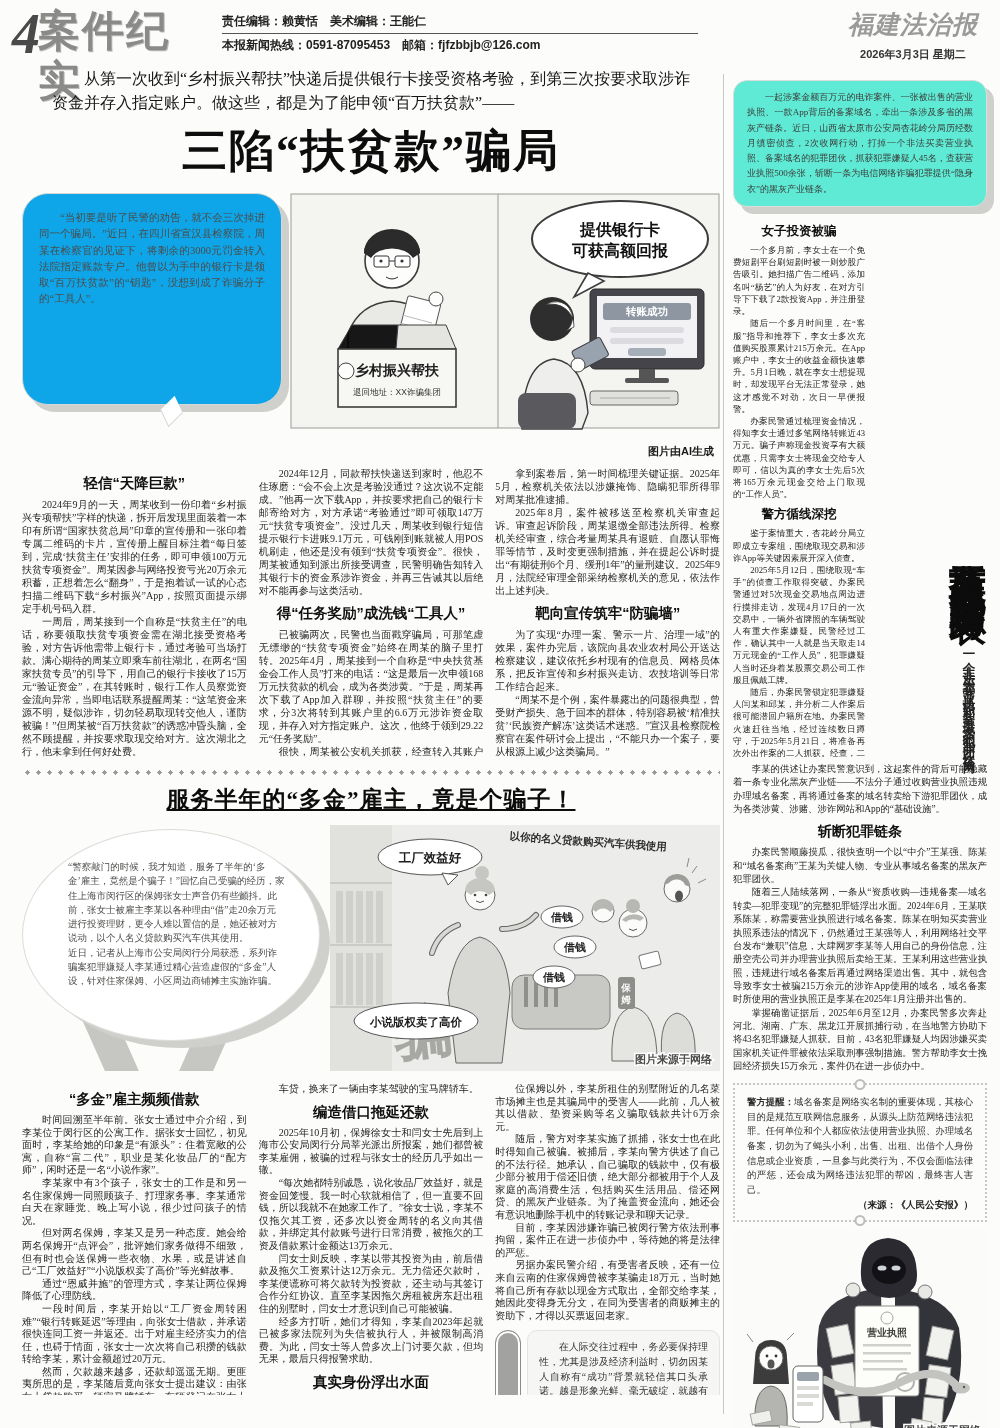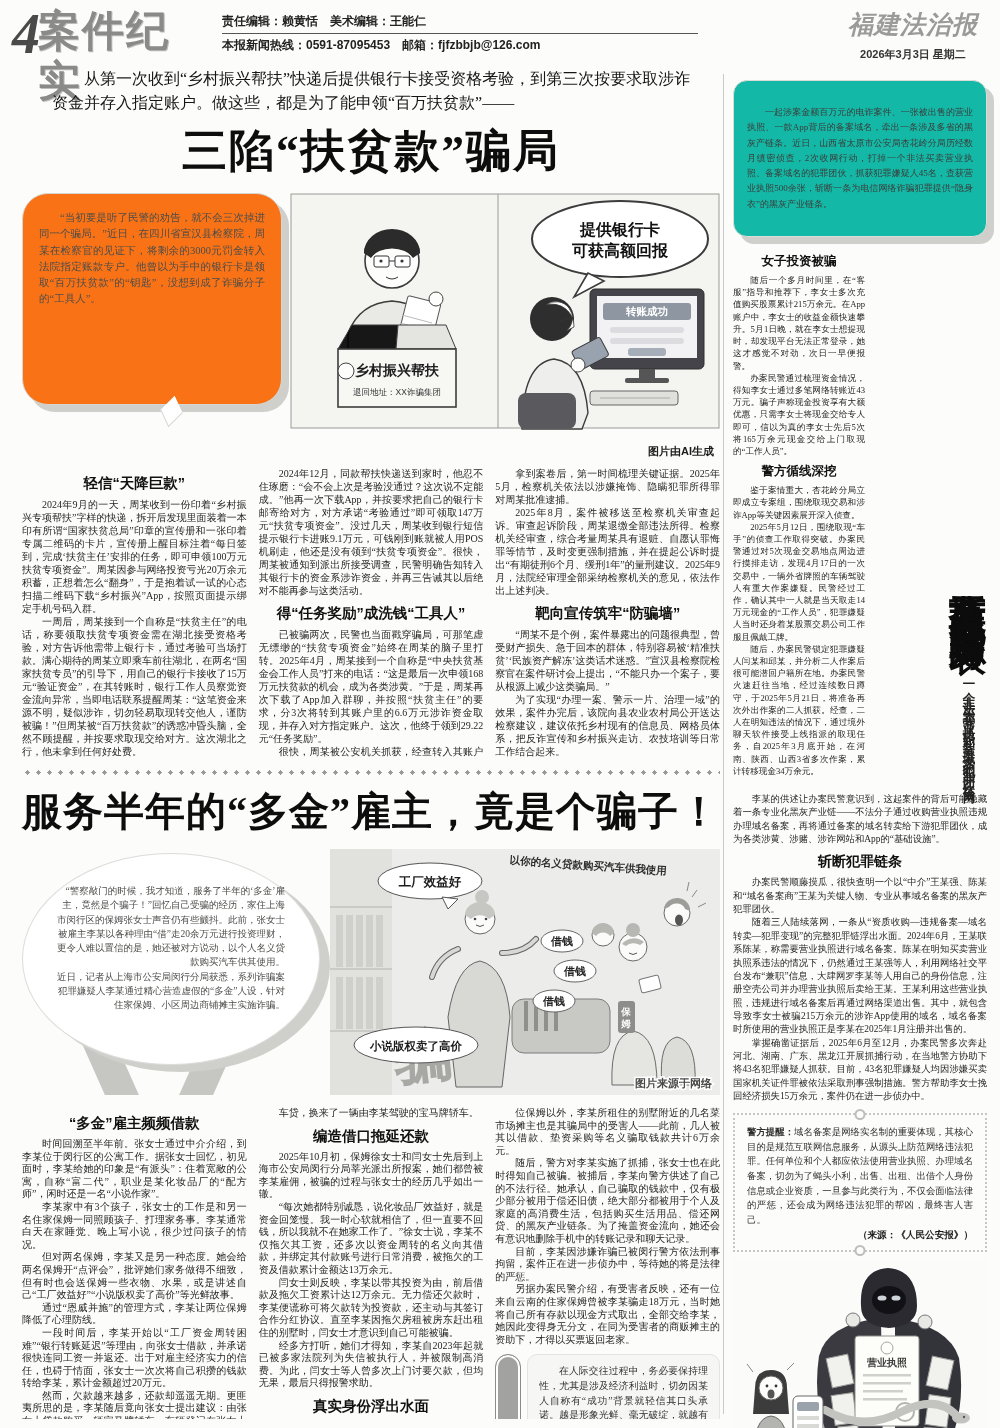--- a/index.html
+++ b/index.html
@@ -23,56 +23,56 @@
   
   .vdivider { position:absolute; left:723px; top:74px; height:1340px; width:1px; background:#c9c9c6; }
   .main { position:absolute; left:22px; top:59px; width:698px; }
   .sidebar { position:absolute; left:733px; top:80px; width:254px; }
   h3.subhead { font-family:"Liberation Sans","DejaVu Sans",sans-serif; font-size:14.5px; text-align:center; margin:7px 0 5px; color:#111; }
   p.para { font-size:10px; line-height:1.3; text-align:justify; text-indent:2em; color:#1f1f1f; }
   
   .lead { font-size:16px; line-height:1.5; margin:8px 26px 2px 30px; text-indent:2em; color:#161616; }
   .headline1 { font-size:45px; font-weight:900; text-align:center; letter-spacing:2px; margin:6px 0 12px; color:#0d0d0d; }
   .fig-row { display:flex; gap:8px; align-items:flex-start; }
-  .bubble-rect { position:relative; width:260px; min-height:212px; background:#f97316; border:1.5px solid #d6d6d3;
+  .bubble-rect { position:relative; width:260px; min-height:212px; background:#0ea5e9; border:1.5px solid #d6d6d3;
     border-radius:26px; box-shadow:7px 7px 0 #cfcfcc; padding:16px 16px 12px; }
   .bubble-rect:after { content:""; position:absolute; left:54%; bottom:-17px; width:18px; height:18px;
     background:#fff; border-right:1.5px solid #d6d6d3; border-bottom:1.5px solid #d6d6d3; transform:rotate(65deg) skew(20deg); }
   .bubble-rect p.para { font-size:10.5px; line-height:1.55; color:#4c4c4a; }
   .cartoon1 { flex:1; }
   .fig-caption { text-align:right; font-size:11px; font-weight:bold; font-family:"Liberation Sans",sans-serif; margin:3px 6px 0 0; }
   .cols { display:flex; gap:12px; margin-top:8px; overflow:hidden; }
   .cols .col { flex:1; min-width:0; }
   .cols-a1 { height:292px; }
   
   .dotted-sep { height:7px; margin:10px 0 2px;
     background:radial-gradient(circle 2.2px, #9a9a98 98%, transparent) 0 50% / 11px 7px repeat-x; }
   
-  .headline2 { font-size:40px; font-weight:900; text-align:center; letter-spacing:1px; margin:8px 0 10px; color:#0d0d0d; }
+  .headline2 { font-size:23px; font-weight:900; text-align:center; letter-spacing:1px; margin:8px 0 10px; color:#0d0d0d;text-decoration:underline; }
   .fig-row2 { display:flex; gap:6px; align-items:flex-start; }
   .oval-wrap { position:relative; width:302px; height:246px; }
   .bubble-oval { position:absolute; left:0; top:4px; width:298px; height:212px; background:#fff; border:1.5px solid #dcdcd9;
     border-radius:50%; box-shadow:10px 7px 0 #cfcfcc; padding:30px 34px; z-index:2; }
-  .bubble-oval p.para { font-size:9.5px; line-height:1.5; color:#4c4c4a; text-align:right; text-indent:0; }
+  .bubble-oval p.para { font-size:9.5px; line-height:1.5; color:#4c4c4a; text-align:left; text-indent:0;margin-left:11px; }
   .leg { position:absolute; width:34px; height:58px; background:#c6c6c3; bottom:0; z-index:1; }
   .leg-l { left:70px; transform:skewX(24deg); }
   .leg-r { left:170px; transform:skewX(-24deg); }
   .cartoon2 { flex:1; }
   .cols-a2 { height:312px; }
   .cols-a2 p.para { font-size:10px; line-height:1.26; }
   
   .tip2 { display:flex; gap:6px; margin-top:8px; }
   .tip2-label { width:26px; border-radius:13px; background:#a2a2a0; border:1px solid #8b8b89; box-shadow:inset 0 0 0 2px #fff;
     color:#fff; font-weight:bold; font-size:13px; writing-mode:vertical-rl; text-align:center; letter-spacing:3px;
     padding:10px 0; font-family:"Liberation Sans",sans-serif; }
   .tip2-box { flex:1; background:#f6f6f4; border:1px solid #e4e4e1; border-radius:10px; padding:9px 11px; }
   .tip2-box .tip2-text { font-size:9.8px; line-height:1.5; text-align:justify; color:#333; text-indent:2em; }
   
-  .intro-box { background:#14b8a6; border:1.5px solid #dcdcd9; border-radius:14px; box-shadow:7px 7px 0 #cfcfcc;
-    padding:24px 13px; font-size:9px; line-height:1.7; color:#3c3c3a; text-align:justify; text-indent:2em; }
+  .intro-box { background:#5eead4; border:1.5px solid #dcdcd9; border-radius:14px; box-shadow:7px 7px 0 #cfcfcc;
+    padding:9px 13px; font-size:9px; line-height:1.7; color:#3c3c3a; text-align:justify; text-indent:2em; }
   .sb-row { display:flex; margin-top:10px; height:540px; }
   .sb-narrow { width:132px; overflow:hidden; }
   .sb-narrow p.para { font-size:8.6px; line-height:1.42; }
   .sb-narrow h3.subhead { font-size:12.5px; margin:6px 0 4px; }
   .sb-vert { flex:1; display:flex; justify-content:flex-end; writing-mode:vertical-rl; padding-left:4px; }
   .v-head { font-size:37px; font-weight:900; letter-spacing:3px; line-height:1.1; color:#0c0c0c; }
   .v-sub { font-size:12.5px; font-weight:bold; letter-spacing:5px; padding-top:64px; margin-right:10px; color:#222; }
   .sb-full { margin-top:6px; }
   .sb-full p.para { font-size:9.4px; line-height:1.42; }
   .sb-full h3.subhead { font-size:14px; }
@@ -184,22 +184,22 @@
         <div class="col">
             <p class="para">2024年12月，同款帮扶快递送到家时，他忍不住琢磨：“会不会上次是考验没通过？这次说不定能成。”他再一次下载App，并按要求把自己的银行卡邮寄给对方，对方承诺“考验通过”即可领取147万元“扶贫专项资金”。没过几天，周某收到银行短信提示银行卡进账9.1万元，可钱刚到账就被人用POS机刷走，他还是没有领到“扶贫专项资金”。很快，周某被通知到派出所接受调查，民警明确告知转入其银行卡的资金系涉诈资金，并再三告诫其以后绝对不能再参与这类活动。</p>
             <h3 class="subhead">得“任务奖励”成洗钱“工具人”</h3>
             <p class="para">已被骗两次，民警也当面戳穿骗局，可那笔虚无缥缈的“扶贫专项资金”始终在周某的脑子里打转。2025年4月，周某接到一个自称是“中央扶贫基金会工作人员”打来的电话：“这是最后一次申领168万元扶贫款的机会，成为各类涉黄。”于是，周某再次下载了App加入群聊，并按照“扶贫主任”的要求，分3次将转到其账户里的6.6万元涉诈资金取现，并存入对方指定账户。这次，他终于领到29.22元“任务奖励”。</p>
             <p class="para">很快，周某被公安机关抓获，经查转入其账户的钱均为涉诈资金。</p>
           </div>
         <div class="col">
             <p class="para">拿到案卷后，第一时间梳理关键证据。2025年5月，检察机关依法以涉嫌掩饰、隐瞒犯罪所得罪对周某批准逮捕。</p>
             <p class="para">2025年8月，案件被移送至检察机关审查起诉。审查起诉阶段，周某退缴全部违法所得。检察机关经审查，综合考量周某具有退赃、自愿认罪悔罪等情节，及时变更强制措施，并在提起公诉时提出“有期徒刑6个月、缓刑1年”的量刑建议。2025年9月，法院经审理全部采纳检察机关的意见，依法作出上述判决。</p>
             <h3 class="subhead">靶向宣传筑牢“防骗墙”</h3>
+            <p class="para">为了实现“办理一案、警示一片、治理一域”的效果，案件办完后，该院向县农业农村局公开送达检察建议，建议依托乡村现有的信息员、网格员体系，把反诈宣传和乡村振兴走访、农技培训等日常工作结合起来。</p>
             <p class="para">“周某不是个例，案件暴露出的问题很典型，曾受财产损失、急于回本的群体，特别容易被‘精准扶贫’‘民族资产解冻’这类话术迷惑。”宣汉县检察院检察官在案件研讨会上提出，“不能只办一个案子，要从根源上减少这类骗局。”</p>
-            <p class="para">为了实现“办理一案、警示一片、治理一域”的效果，案件办完后，该院向县农业农村局公开送达检察建议，建议依托乡村现有的信息员、网格员体系，把反诈宣传和乡村振兴走访、农技培训等日常工作结合起来。</p>
             <p class="para">农业农村局很快响应，联合检察机关组建“反诈宣讲队”，走遍全县重点乡镇和此类案件高发村落，以周某案为例，通过宣传栏、短视频等方式进行普法宣传。</p>
           </div>
       </div>
     </section>
 
     <div class="dotted-sep"></div>
 
     <section>
       <h2 class="headline2">服务半年的“多金”雇主，竟是个骗子！</h2>
 
@@ -326,20 +326,21 @@
       </div>
     </section>
   </main>
 
   <aside class="sidebar">
     <div class="intro-box">一起涉案金额百万元的电诈案件、一张被出售的营业执照、一款App背后的备案域名，牵出一条涉及多省的黑灰产链条。近日，山西省太原市公安局杏花岭分局历经数月缜密侦查，2次收网行动，打掉一个非法买卖营业执照、备案域名的犯罪团伙，抓获犯罪嫌疑人45名，查获营业执照500余张，斩断一条为电信网络诈骗犯罪提供“隐身衣”的黑灰产业链条。</div>
 
     <div class="sb-row">
       <div class="sb-narrow">
           <h3 class="subhead">女子投资被骗</h3>
+          <p class="para">一个多月前，李女士在一个免费短剧平台刷短剧时被一则炒股广告吸引。她扫描广告二维码，添加名叫“杨艺”的人为好友，在对方引导下下载了2款投资App，并注册登录。</p>
           <p class="para">随后一个多月时间里，在“客服”指导和推荐下，李女士多次充值购买股票累计215万余元。在App账户中，李女士的收益金额快速攀升。5月1日晚，就在李女士想提现时，却发现平台无法正常登录，她这才感觉不对劲，次日一早便报警。</p>
           <p class="para">办案民警通过梳理资金情况，得知李女士通过多笔网络转账近43万元。骗子声称现金投资享有大额优惠，只需李女士将现金交给专人即可，信以为真的李女士先后5次将165万余元现金交给上门取现的“工作人员”。</p>
           <h3 class="subhead">警方循线深挖</h3>
           <p class="para">鉴于案情重大，杏花岭分局立即成立专案组，围绕取现交易和涉诈App等关键因素展开深入侦查。</p>
           <p class="para">2025年5月12日，围绕取现“车手”的侦查工作取得突破。办案民警通过对5次现金交易地点周边进行摸排走访，发现4月17日的一次交易中，一辆外省牌照的车辆驾驶人有重大作案嫌疑。民警经过工作，确认其中一人就是当天取走14万元现金的“工作人员”，犯罪嫌疑人当时还身着某股票交易公司工作服且佩戴工牌。</p>
           <p class="para">随后，办案民警锁定犯罪嫌疑人闫某和邱某，并分析二人作案后很可能潜回户籍所在地。办案民警火速赶往当地，经过连续数日蹲守，于2025年5月21日，将准备再次外出作案的二人抓获。经查，二人在明知违法的情况下，通过境外聊天软件接受上线指派的取现任务，自2025年3月底开始，在河南、陕西、山西3省多次作案，累计转移现金34万余元。</p>
         </div>
       <div class="sb-vert">
         <div class="v-head">撕开百万元电诈案背后的『隐身衣』</div>
         <div class="v-sub">一个非法买卖营业执照和备案域名的犯罪团伙落网</div>

